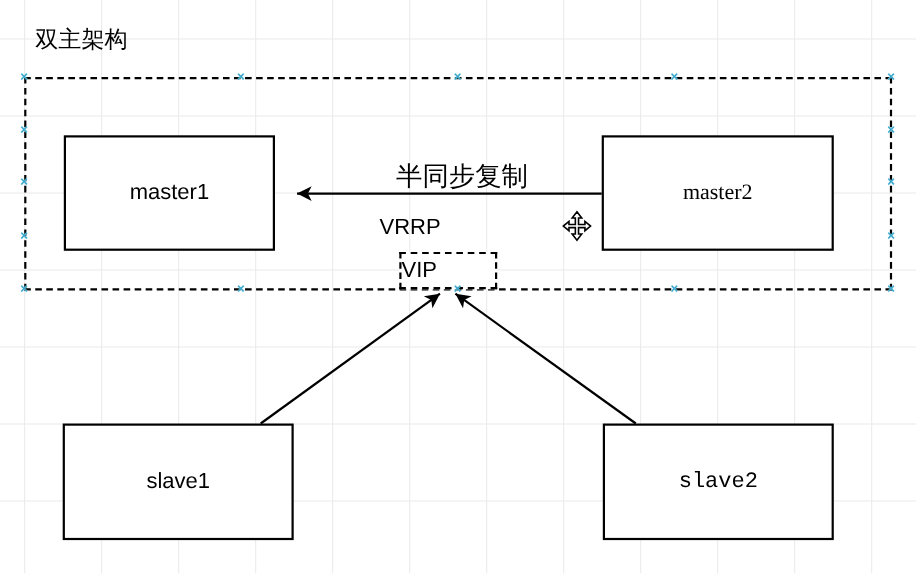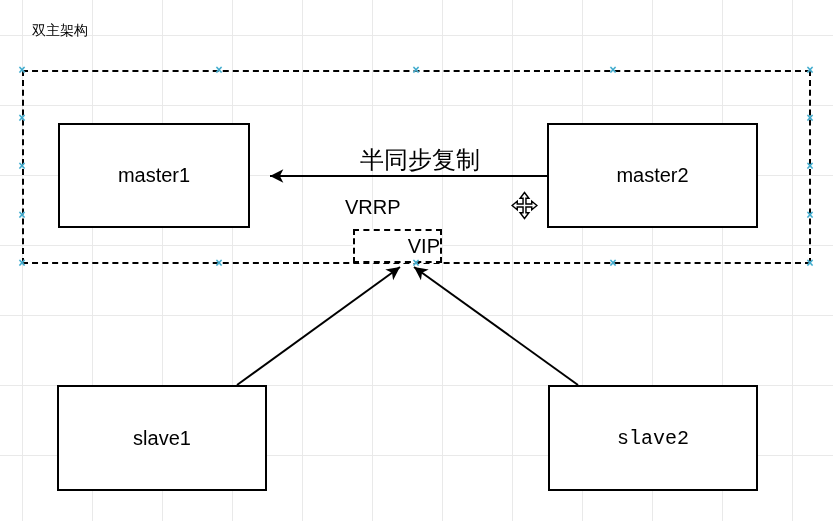--- a/index.html
+++ b/index.html
@@ -18,43 +18,43 @@
     position:relative;width:833px;height:521px;background:#ffffff;
     background-image:
       linear-gradient(to right,var(--grid-line) 1px,transparent 1px),
       linear-gradient(to bottom,var(--grid-line) 1px,transparent 1px);
     background-size:70px 70px;
     background-position:22px 35px;
   }
 
   .diagram-title{
     position:absolute;left:32px;top:22px;
-    font-size:14px;color:var(--text);white-space:nowrap;
+    font-size:21px;color:var(--text);white-space:nowrap;
   }
 
   .selection-rect{
     position:absolute;left:22px;top:70px;width:789px;height:194px;
     border:2px dashed var(--selection-dash);
   }
 
   .node{
     position:absolute;background:var(--node-fill);
     border:2px solid var(--node-border);
     display:flex;align-items:center;justify-content:center;
     font-size:20px;color:var(--text);
   }
   .node-master1{left:58px;top:123px;width:192px;height:105px;}
-  .node-master2{left:547px;top:123px;width:211px;height:105px;}
+  .node-master2{left:547px;top:123px;width:211px;height:105px;font-family:Liberation Serif, serif;}
   .node-slave1{left:57px;top:385px;width:210px;height:106px;}
   .node-slave2{left:548px;top:385px;width:210px;height:106px;font-family:Liberation Mono, monospace;}
 
   .node-vip{
-    position:absolute;left:353px;top:229px;width:89px;height:34px;
+    position:absolute;left:363px;top:229px;width:89px;height:34px;
     background:var(--node-fill);border:2px dashed var(--node-border);
-    display:flex;align-items:center;justify-content:flex-end;
+    display:flex;align-items:center;justify-content:flex-start;
     font-size:20px;color:var(--text);
   }
 
   .edge-label{
     position:absolute;left:330px;top:144px;width:150px;
     text-align:right;font-size:24px;color:var(--text);white-space:nowrap;
     background:transparent;
   }
   .vrrp-label{
     position:absolute;left:345px;top:196px;width:125px;

